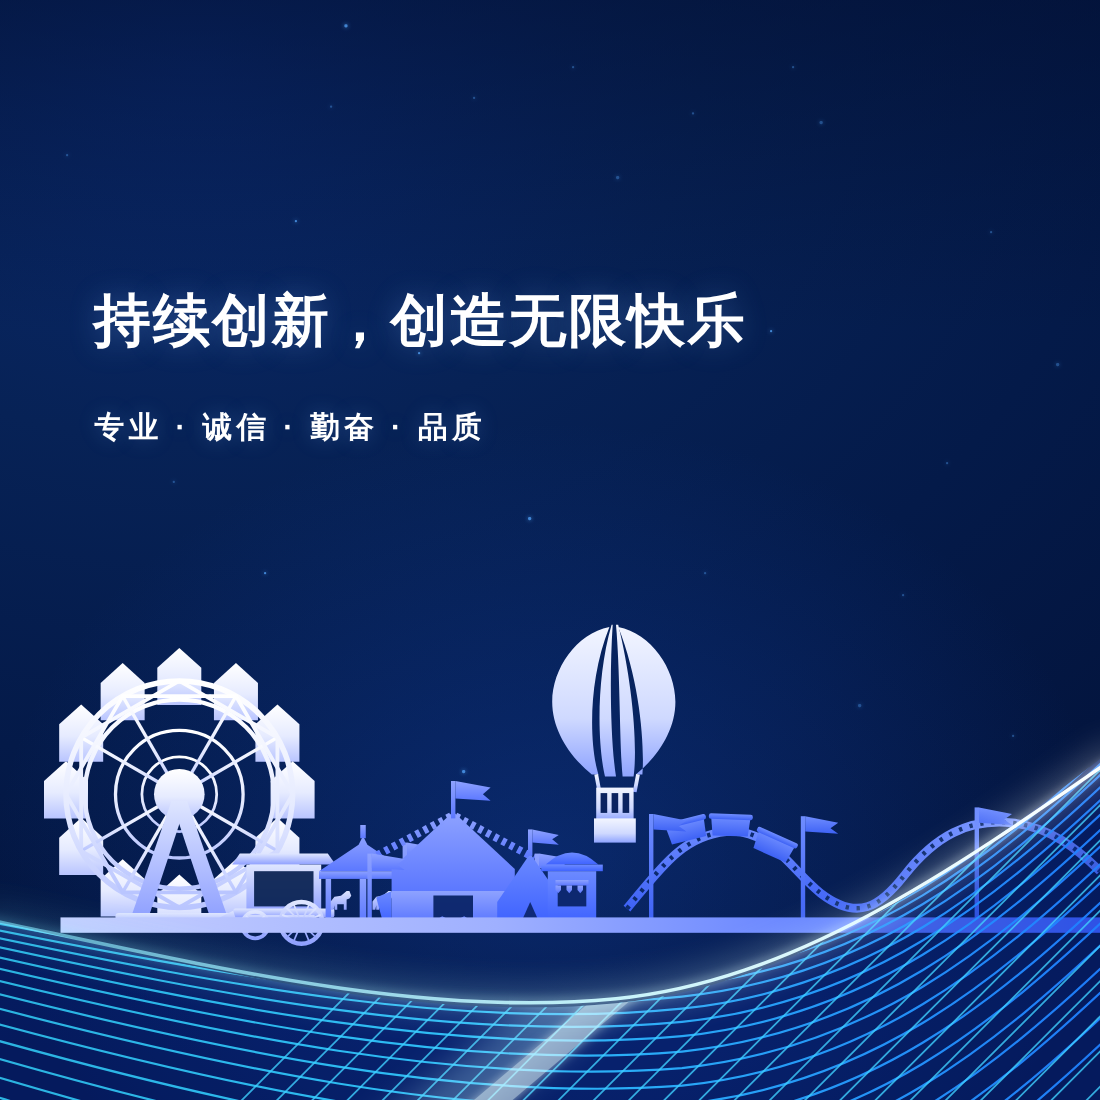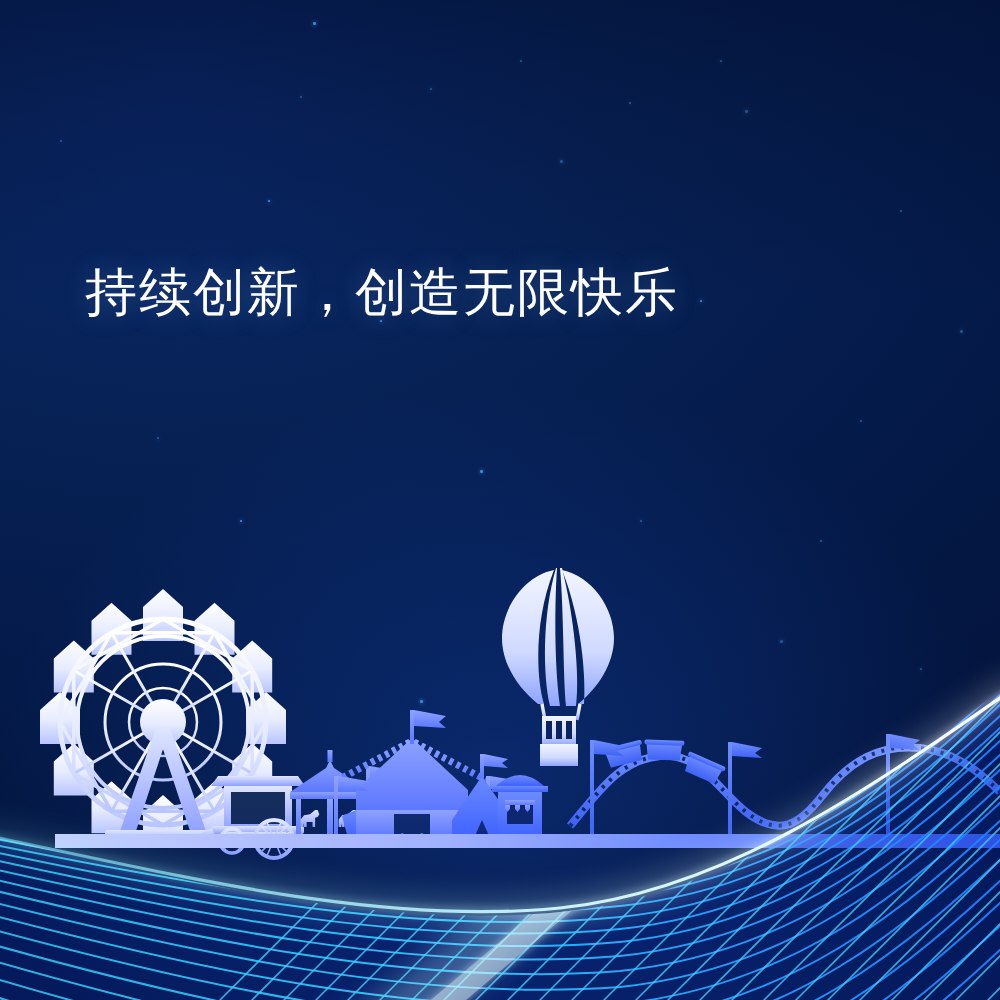--- a/index.html
+++ b/index.html
@@ -21,21 +21,21 @@
     pointer-events:none;
   }
   #stars{position:absolute;inset:0;pointer-events:none;}
   .star{position:absolute;border-radius:50%;background:#56a8ff;}
 
   
   .headline{
     position:absolute;left:85px;top:266px;
     color:#ffffff;
     font-size:52px;line-height:1;
-    font-weight:400;
+    font-weight:700;
     letter-spacing:2px;
     white-space:nowrap;
     text-shadow:0 0 26px rgba(120,180,255,.30);
   }
   .subhead{
     position:absolute;left:86px;top:375px;
     color:#ffffff;
     font-size:27px;line-height:1;
     font-weight:700;
     letter-spacing:4px;
@@ -505,15 +505,16 @@
         <path d="M360,1060 L845,650 L880,650 L395,1060 Z" fill="#e8fdff" opacity=".55" filter="url(#softGlow)"></path>
       </g>
     </g>
 
     <path d="M-20,834 C180,876 380,926 560,908 C720,892 860,796 1020,684" fill="none" stroke="url(#edgeGlow)" stroke-width="9" filter="url(#bigGlow)" opacity=".75"></path>
     <path d="M-20,834 C180,876 380,926 560,908 C720,892 860,796 1020,684" fill="none" stroke="url(#edgeGlow)" stroke-width="3.2" filter="url(#softGlow)"></path>
   </svg>
 
   <div id="textLayer" class="art" style="pointer-events:none;">
     <div class="headline">持续创新，创造无限快乐</div>
+    <div class="subhead">专业 · 诚信 · 勤奋 · 品质</div>
   </div>
 
 </div>
 
 </body></html>

